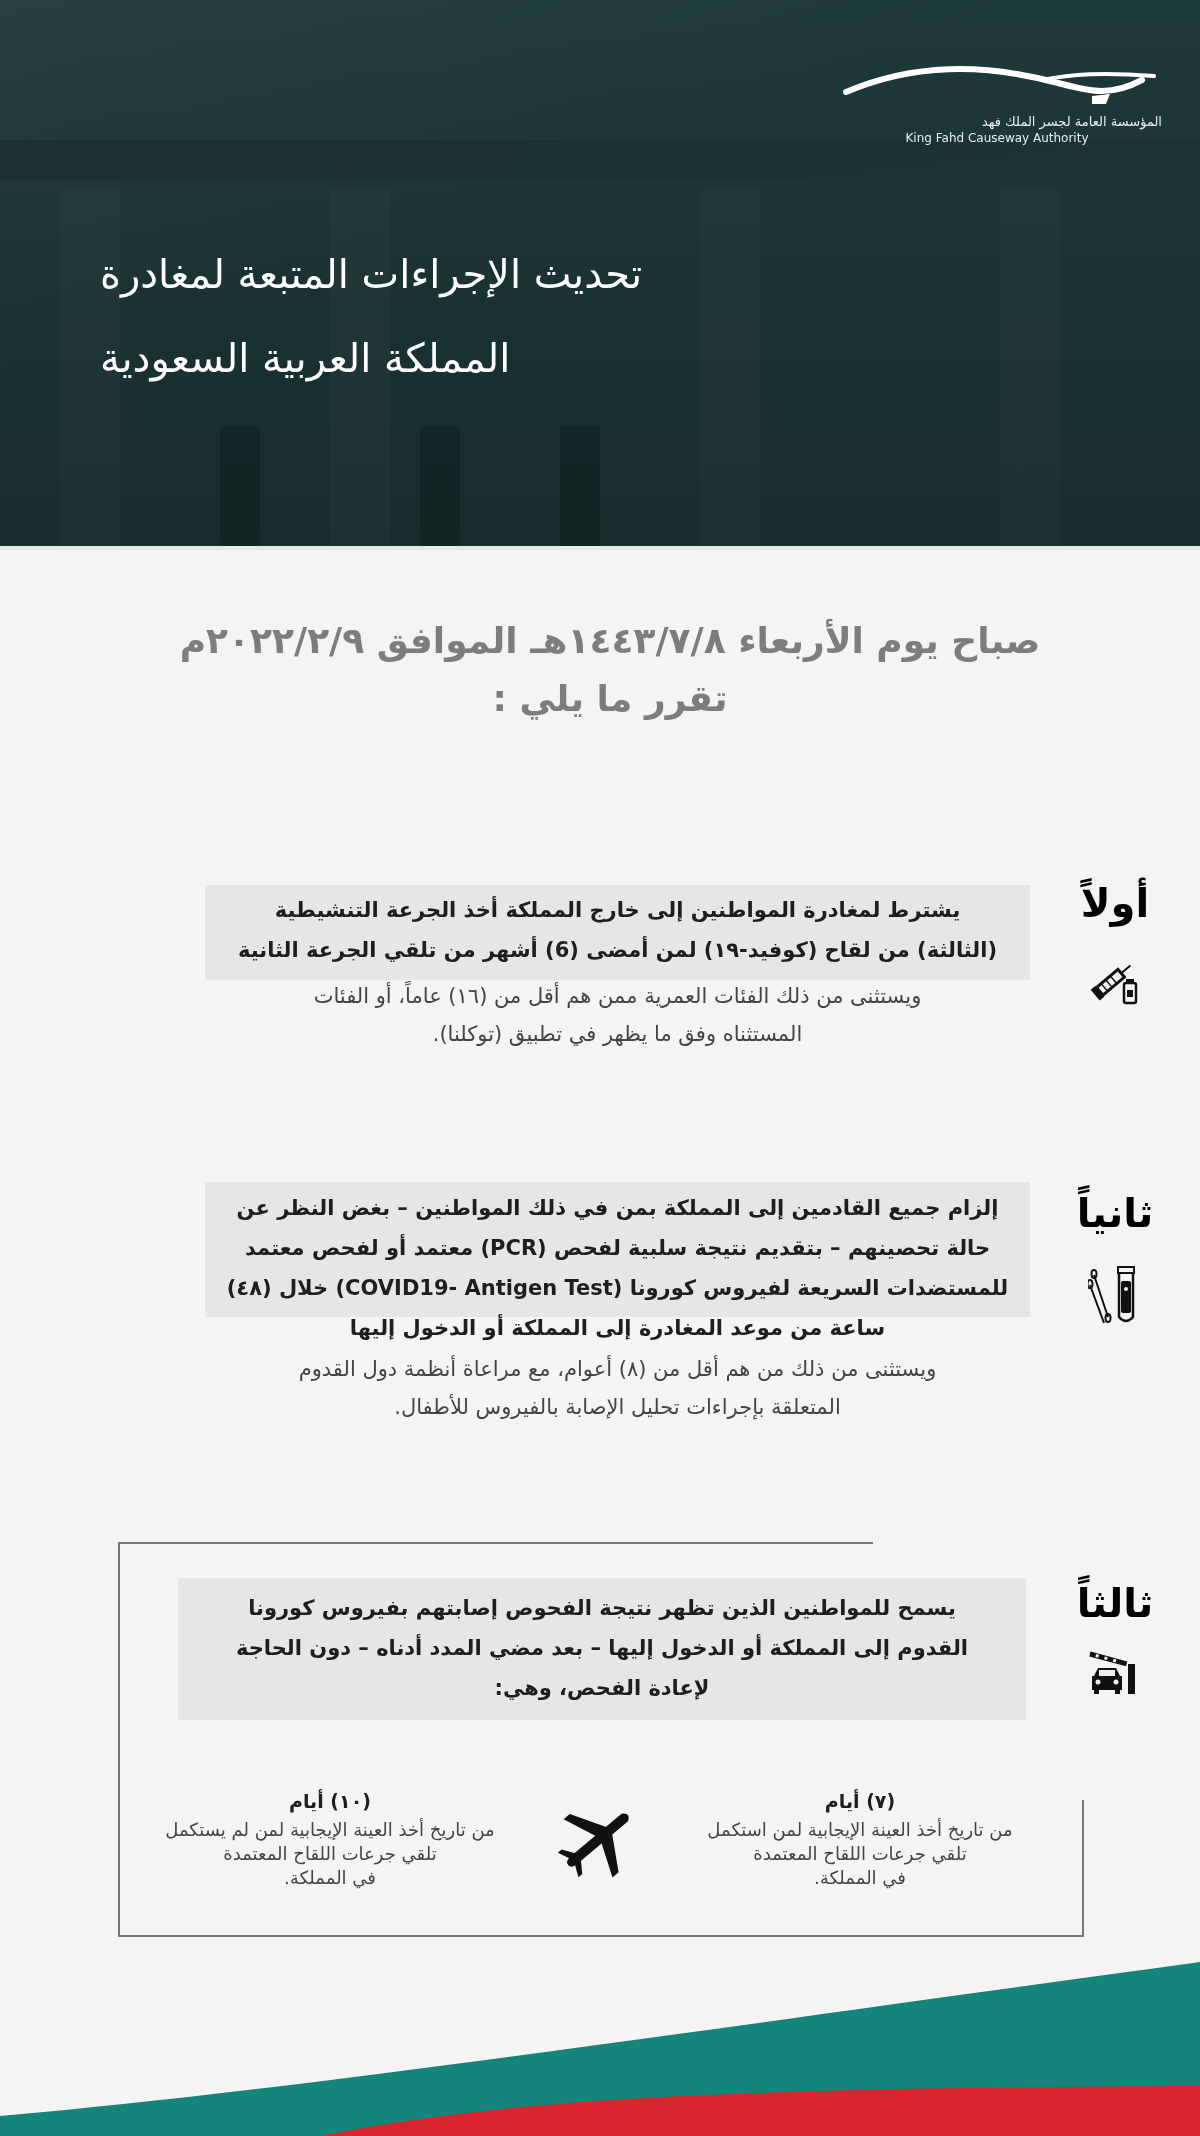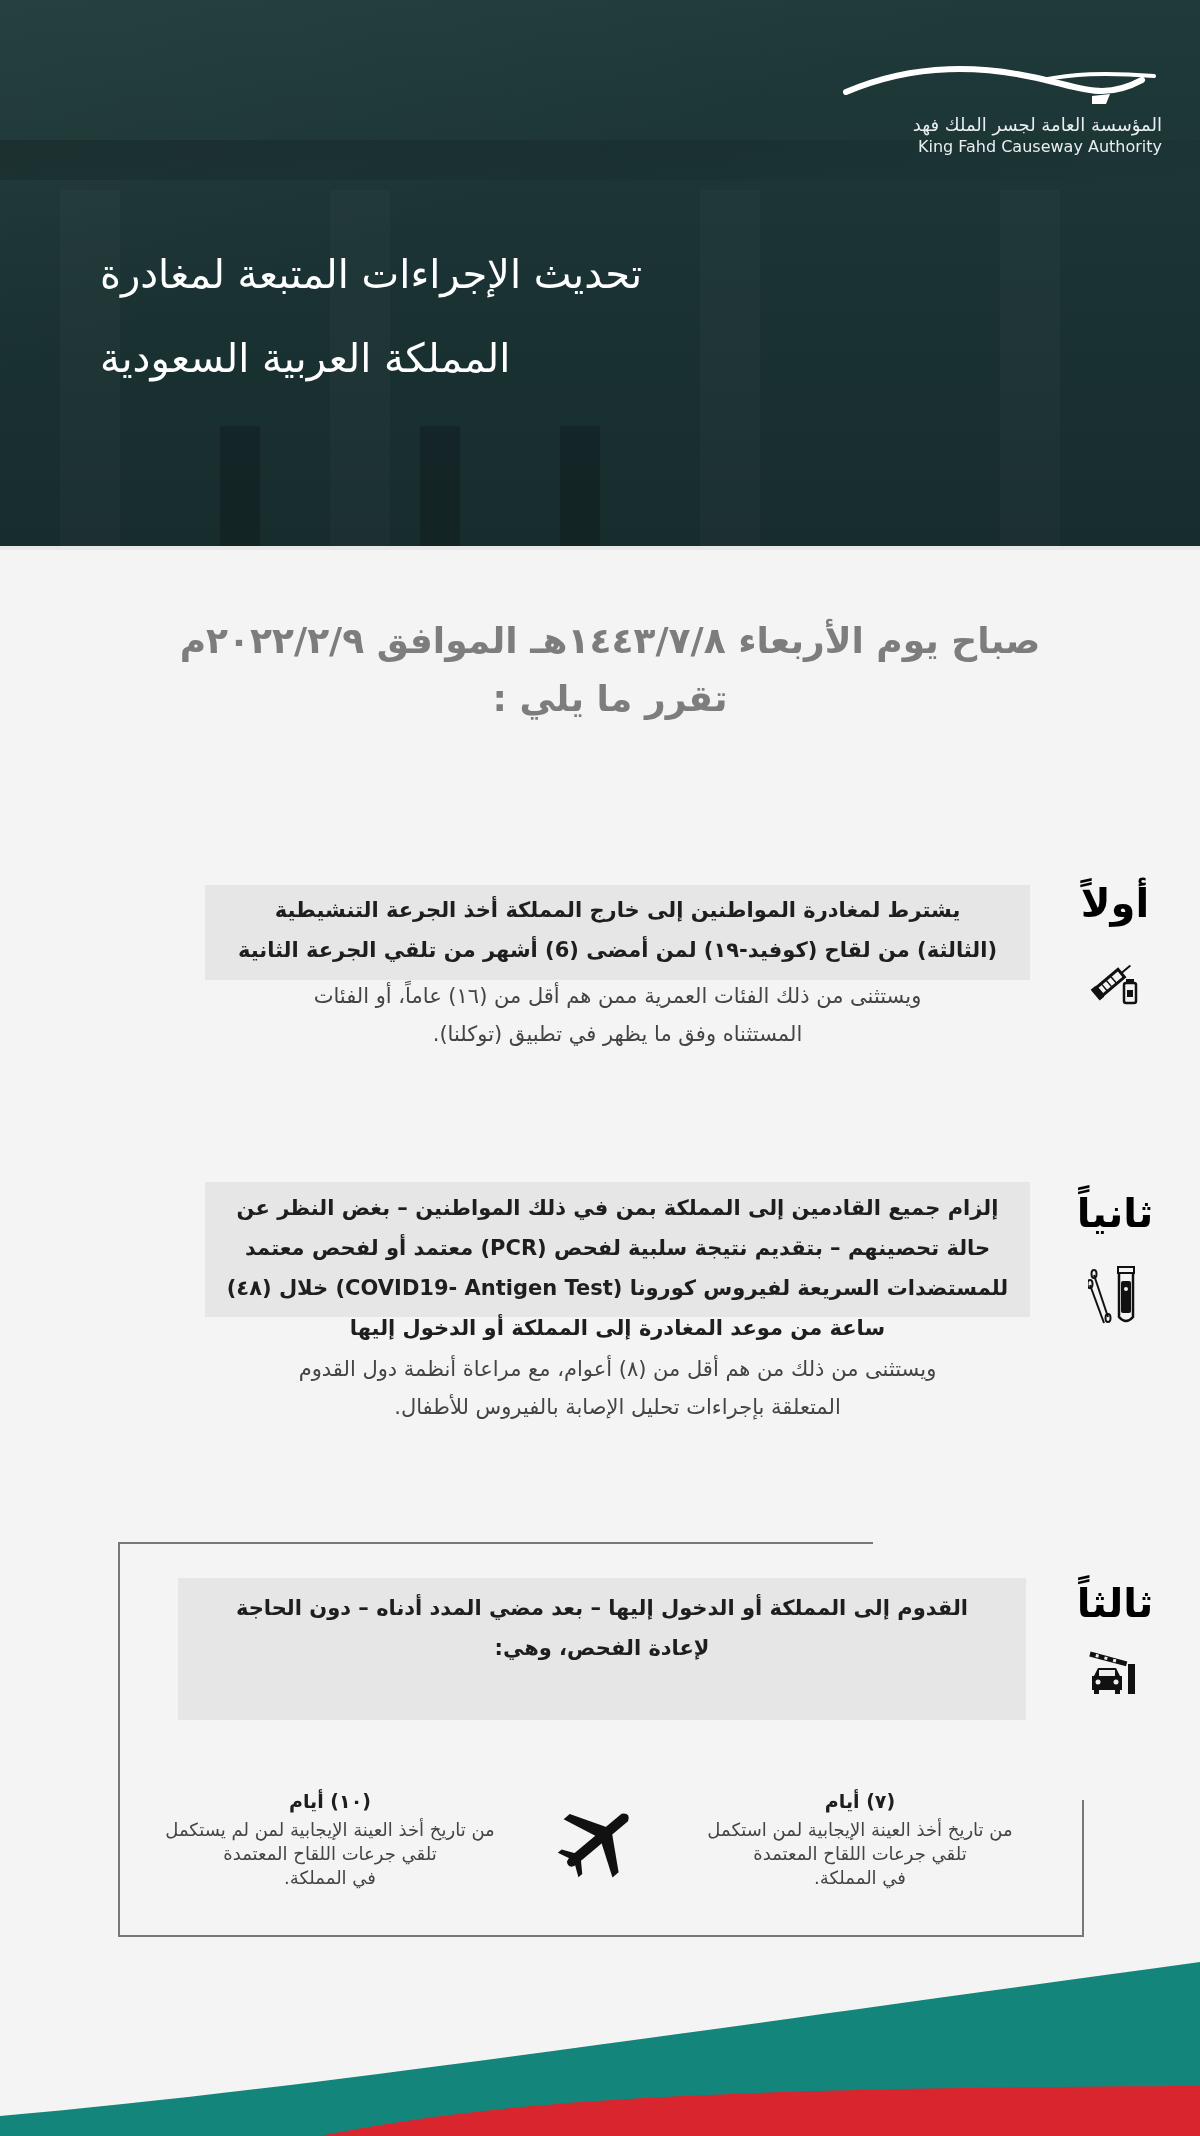--- a/index.html
+++ b/index.html
@@ -29,24 +29,24 @@
     }
     .header .bg-booth {
       position: absolute; bottom: 0; height: 120px; width: 40px;
       background: rgba(0,0,0,0.18);
     }
     .logo {
       position: absolute; right: 38px; top: 58px; width: 330px; text-align: right;
     }
     .logo svg { display: block; margin-left: auto; }
     .logo .logo-ar {
-      color: #e9eeee; font-size: 18px; margin-top: 4px; letter-spacing: 0px;
+      color: #e9eeee; font-size: 13px; margin-top: 4px; letter-spacing: 0px;
     }
     .logo .logo-en {
-      color: #e9eeee; font-size: 16px; direction: ltr; text-align: right; margin-top: 2px;
+      color: #e9eeee; font-size: 12px; direction: ltr; text-align: center; margin-top: 2px;
     }
     .main-title {
       position: absolute; left: 100px; right: 100px; top: 232px;
       text-align: left; color: #ffffff;
       font-family: "DejaVu Sans", sans-serif; font-weight: normal;
       font-size: 40px; line-height: 84px;
     }
     
     .intro {
       position: absolute; left: 120px; right: 100px; top: 612px;
@@ -180,20 +180,21 @@
     <path d="M6 26 L10 18 L28 18 L32 26 L34 26 L34 40 L4 40 L4 26 Z" fill="#111"></path>
     <rect x="11" y="20" width="16" height="6" fill="#eee"></rect>
     <circle cx="10" cy="32" r="2.5" fill="#eee"></circle>
     <circle cx="28" cy="32" r="2.5" fill="#eee"></circle>
     <rect x="6" y="40" width="5" height="4" fill="#111"></rect>
     <rect x="27" y="40" width="5" height="4" fill="#111"></rect>
   </svg>
 </div>
 <div class="highlight-box" style="left:178px; top:1578px; width:848px; height:142px;"></div>
 <div class="bold-text" style="left:178px; top:1588px; width:848px; line-height:40px;">
+  <div>يسمح للمواطنين الذين تظهر نتيجة الفحوص إصابتهم بفيروس كورونا</div>
   <div>القدوم إلى المملكة أو الدخول إليها – بعد مضي المدد أدناه – دون الحاجة</div>
   <div>لإعادة الفحص، وهي:</div>
 </div>
 
 <div class="dur-title" style="left:660px; top:1790px; width:400px;">(٧) أيام</div>
 <div class="dur-text" style="left:660px; top:1818px; width:400px;">
   <div>من تاريخ أخذ العينة الإيجابية لمن استكمل</div>
   <div>تلقي جرعات اللقاح المعتمدة</div>
   <div>في المملكة.</div>
 </div>

